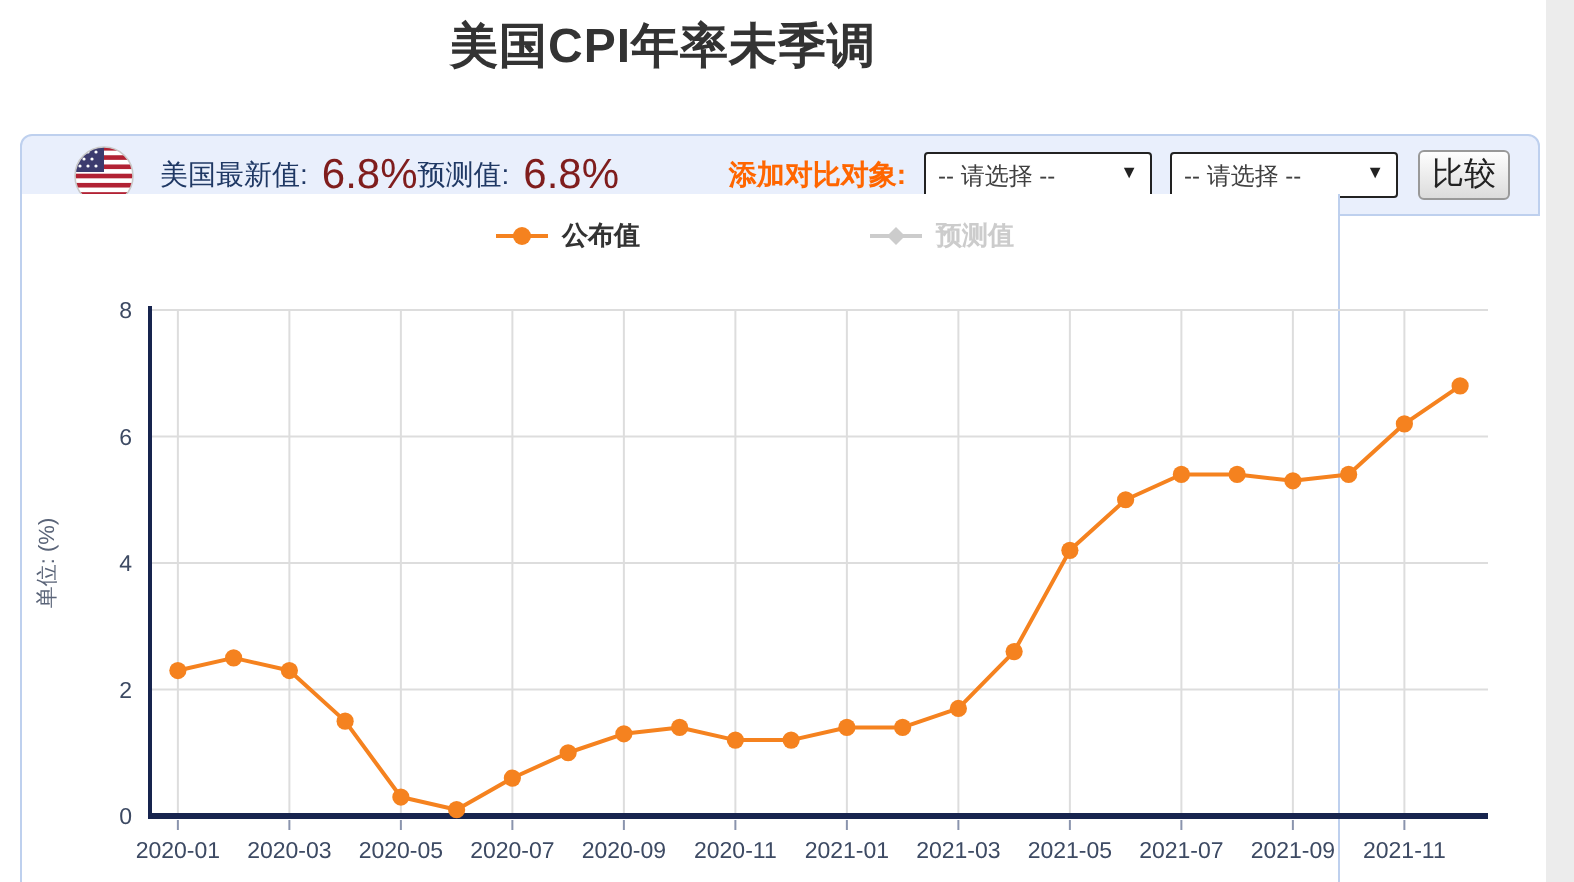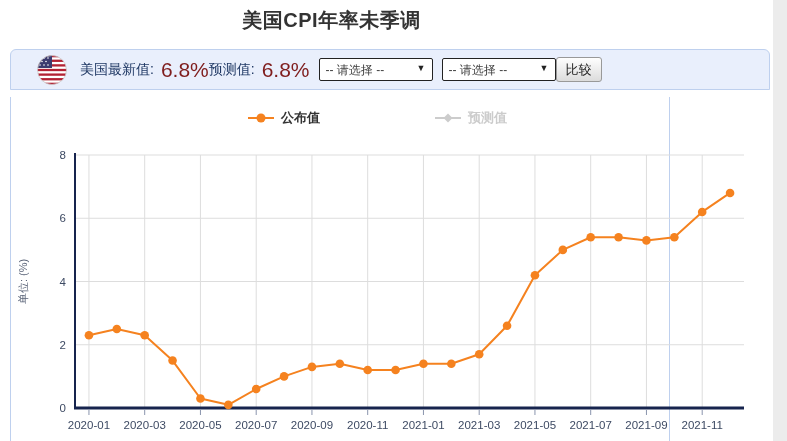--- a/index.html
+++ b/index.html
@@ -2,43 +2,43 @@
 <html><head>
 <meta charset="utf-8">
 <style>
   html,body{margin:0;padding:0}
   body{
     width:787px;height:441px;position:relative;overflow:hidden;
     background:#fff;font-family:"Liberation Sans","DejaVu Sans",sans-serif;
   }
   .page-title{
     position:absolute;top:7px;left:0;width:663px;text-align:center;
-    font-size:20px;font-weight:bold;color:#333;letter-spacing:.5px;
+    font-size:24px;font-weight:bold;color:#333;letter-spacing:.5px;
   }
   .infobar{
-    position:absolute;left:10px;top:49px;width:760px;height:41px;box-sizing:border-box;
+    position:absolute;left:10px;top:67px;width:760px;height:41px;box-sizing:border-box;
     background:#e9effc;border:1px solid #bed0ee;border-radius:6px 6px 0 0;
     display:flex;align-items:center;padding:0 14px 0 26px;
   }
   .flag{width:30px;height:30px;flex:0 0 auto}
   .country{margin-left:13px;font-size:14px;color:#1f3864}
   .lbl{font-size:14px;color:#1f3864}
   .val{margin-left:7px;font-size:21px;font-weight:normal;color:#7f1d1d}
   .addcmp{margin-left:auto;font-size:14px;font-weight:bold;color:#f60}
   .selwrap{position:relative;margin-left:9px}
   .selwrap select{
     appearance:none;-webkit-appearance:none;width:114px;height:23px;
     border:1px solid #222;border-radius:2px;background:#fff;
     font-size:12px;color:#404040;padding:0 20px 0 6px;font-family:inherit;
   }
   .selwrap::after{
     content:"▼";position:absolute;right:7px;top:5px;font-size:9px;color:#222;pointer-events:none;
   }
   .cmpbtn{
-    min-width:46px;height:25px;font-size:13px;color:#222;
+    margin-left:10px;min-width:46px;height:25px;font-size:16px;color:#222;
     background:linear-gradient(#fefefe,#dcdcdc);border:1px solid #999;border-radius:3px;
     font-family:inherit;cursor:pointer;
   }
   .chartbox{
     position:absolute;left:10px;top:97px;width:660px;height:344px;box-sizing:border-box;
     background:#fff;border-left:1px solid #bed0ee;border-right:1px solid #bed0ee;
   }
   .legend-item{
     position:absolute;top:12px;display:flex;align-items:center;gap:7px;
     font-size:13px;font-weight:600;cursor:pointer;
@@ -81,20 +81,21 @@
           <circle cx="11" cy="10" r="0.8"></circle>
       </g>
     </g>
     <circle cx="15" cy="15" r="14.5" fill="none" stroke="#c9c9c9" stroke-width="0.8"></circle>
   </svg>
   <span class="country">美国</span>
   <span class="lbl">最新值:</span>
   <span class="val">6.8%</span>
   <span class="lbl">预测值:</span>
   <span class="val">6.8%</span>
+  <span class="addcmp">添加对比对象:</span>
   <span class="selwrap">
     <select>
       <option>-- 请选择 --</option>
     </select>
   </span>
   <span class="selwrap">
     <select>
       <option>-- 请选择 --</option>
     </select>
   </span>

